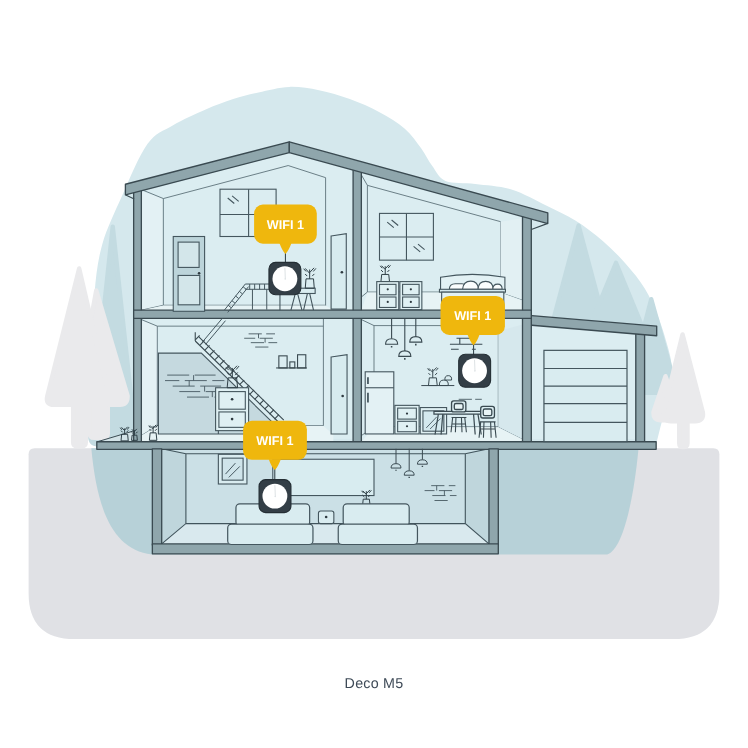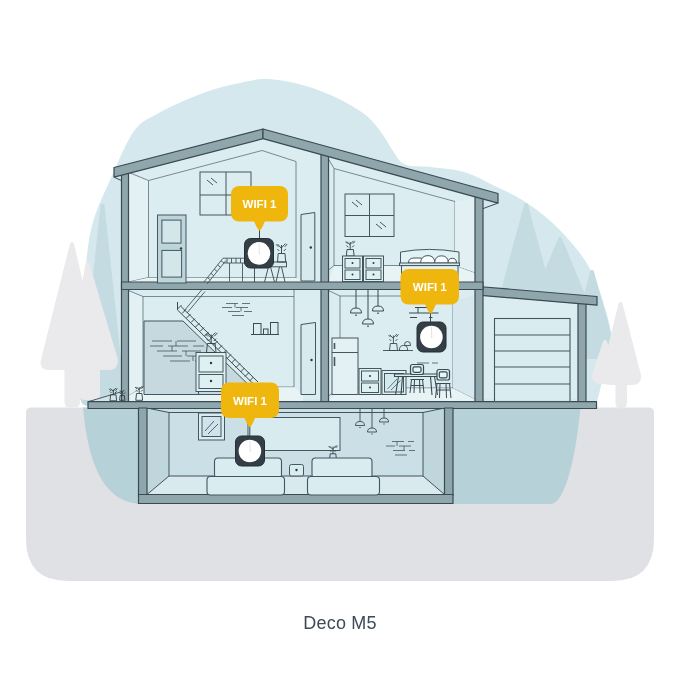--- a/index.html
+++ b/index.html
@@ -1,18 +1,18 @@
 <!DOCTYPE html>
 <html><head>
 <meta charset="utf-8">
 <style>
   html,body{margin:0;padding:0;background:#ffffff;}
   .wrap{width:539px;height:680px;position:relative;font-family:"Liberation Sans", sans-serif;}
   .caption{position:absolute;left:0;top:612.5px;width:680px;text-align:center;
-    font-size:18px;color:#3E4A57;letter-spacing:0.2px;}
+    font-size:13px;color:#3E4A57;letter-spacing:0.2px;}
 </style>
 </head>
 <body>
 <div class="wrap">
 <svg width="680" height="680" viewBox="0 0 680 680">
 
 <path d="M26,413 Q26,407.5 31.5,407.5 L648.5,407.5 Q654,407.5 654,413 L654,539 Q654,581 612,581 L68,581 Q26,581 26,539 Z" fill="#E0E1E5"></path>
 
 <path d="M115,404 C114.0,401.7 112.3,398.3 109,390 C105.7,381.7 98.8,367.3 95,354 C91.2,340.7 87.5,324.7 86,310 C84.5,295.3 84.8,280.7 86,266 C87.2,251.3 88.8,236.7 93,222 C97.2,207.3 104.2,193.2 111,178 C117.8,162.8 126.3,141.7 134,131 C141.7,120.3 148.2,119.2 157,114 C165.8,108.8 177.8,103.5 187,99.5 C196.2,95.5 204.0,92.6 212,90 C220.0,87.4 226.5,85.8 235,84 C243.5,82.2 253.8,79.3 263,79 C272.2,78.7 280.8,80.2 290,82 C299.2,83.8 308.8,86.7 318,90 C327.2,93.3 336.7,97.5 345,102 C353.3,106.5 361.7,111.5 368,117 C374.3,122.5 378.8,129.3 383,135 C387.2,140.7 389.3,146.1 393,151 C396.7,155.9 398.5,161.8 405,164.5 C411.5,167.2 422.0,165.9 432,167.2 C442.0,168.5 454.2,168.9 465,172.2 C475.8,175.5 487.3,182.3 497,187 C506.7,191.7 514.5,195.2 523,200.5 C531.5,205.8 540.3,212.4 548,219 C555.7,225.6 562.7,232.8 569,240 C575.3,247.2 581.2,254.2 586,262 C590.8,269.8 594.5,278.2 598,287 C601.5,295.8 604.9,307.0 607,315 C609.1,323.0 610.5,327.2 610.5,335 C610.5,342.8 608.6,353.5 607,362 C605.4,370.5 602.8,378.7 601,386 C599.2,393.3 596.8,402.7 596,406 L115,406 Z" fill="#D5E8ED"></path>
 

